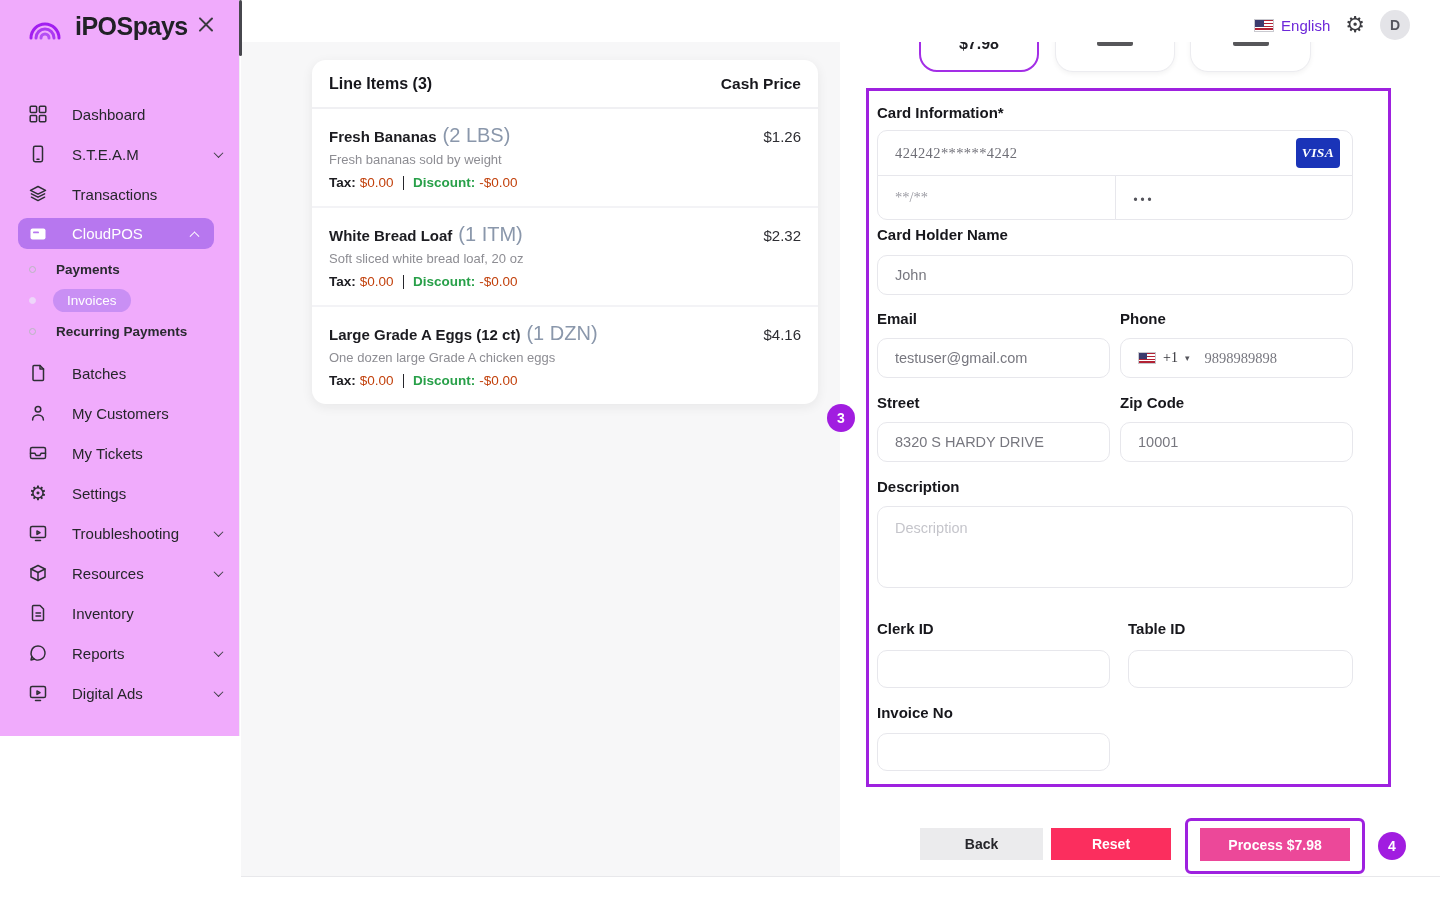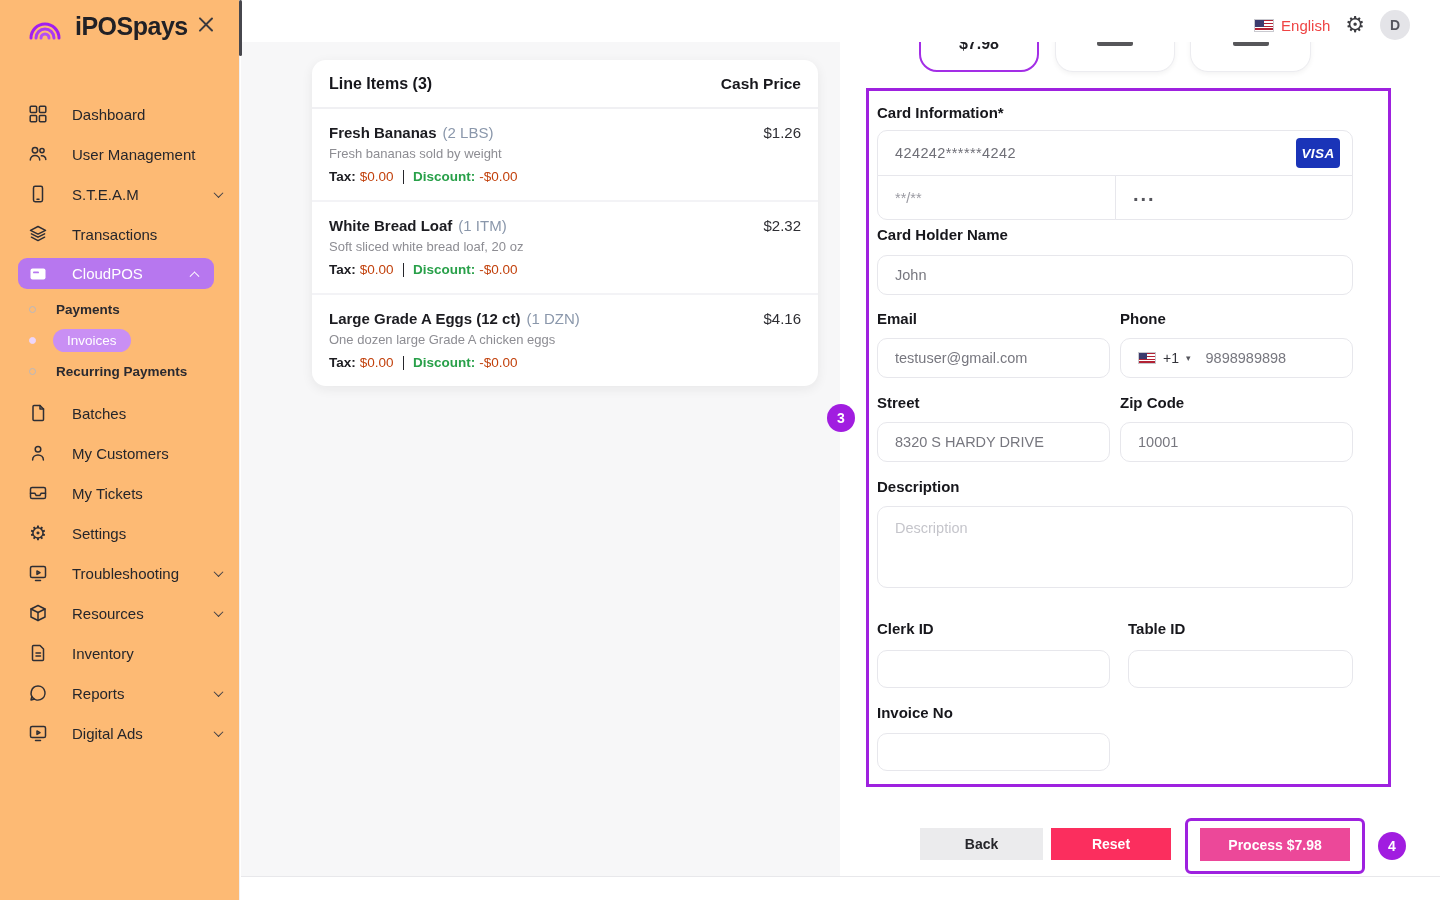--- a/index.html
+++ b/index.html
@@ -12,21 +12,21 @@
   }
   .stage { position:relative; width:1440px; height:900px; }
 
   
   .center-bg { position:absolute; left:241px; top:42px; width:599px; height:834px; background:#f7f7f8; z-index:0; }
   .bottom-line { position:absolute; left:241px; top:876px; width:1199px; height:1px; background:#e8e8eb; z-index:1; }
   .top-cover { position:absolute; left:241px; top:0; width:1199px; height:42px; background:#ffffff; z-index:5; }
   .scroll-thumb { position:absolute; left:239px; top:0; width:3px; height:56px; background:#47474d; border-radius:2px; z-index:9; }
 
   
-  .sidebar { position:absolute; left:0; top:0; width:240px; height:900px; background:#fdba74; border-right:1px solid #efeff2; z-index:7; }
+  .sidebar { position:absolute; left:0; top:0; width:240px; height:736px; background:#f0abfc; border-right:1px solid #efeff2; z-index:7; }
   .logo-row { position:absolute; left:27px; top:12px; display:flex; align-items:center; gap:8px; }
   .logo-text { font-size:25px; font-weight:700; color:#212126; letter-spacing:-0.5px; }
   .close-x { position:absolute; left:196px; top:15px; width:19px; height:19px; cursor:pointer; }
   .close-x::before, .close-x::after { content:""; position:absolute; left:9px; top:0; width:1.8px; height:19px; background:#3a3a3f; border-radius:1px; }
   .close-x::before { transform:rotate(45deg); }
   .close-x::after  { transform:rotate(-45deg); }
 
   .nav { position:absolute; top:94px; left:0; width:240px; }
   .nav-item { height:40px; display:flex; align-items:center; padding:0 18px 0 28px; gap:24px; font-size:15px; color:#26262b; cursor:pointer; }
   .nav-item .ni { width:20px; height:20px; flex:0 0 20px; display:flex; align-items:center; justify-content:center; }
@@ -40,37 +40,37 @@
   .dot { width:7px; height:7px; border:1.3px solid #b8b8bf; border-radius:50%; flex:0 0 7px; }
   .dot.lit { border-color:#eed6fa; background:#eed6fa; }
   .sub-label { margin-left:20px;font-weight:bold; }
   .sub-pill { margin-left:17px; height:23px; line-height:23px; padding:0 14px; background:#c98ff4; color:#fff; border-radius:12px; }
   .nav-gap { height:6px; }
 
   .gear-glyph { font-size:20px; line-height:20px; color:#2e2e34; }
 
   
   .hdr-inner { position:absolute; right:30px; top:9px; height:32px; display:flex; align-items:center; gap:15px; z-index:8; }
-  .lang { display:flex; align-items:center; gap:7px; font-size:15px; color:#ef4444; cursor:pointer; }
+  .lang { display:flex; align-items:center; gap:7px; font-size:15px; color:#6d28d9; cursor:pointer; }
   .us-flag { position:relative; width:20px; height:13px; border:0.5px solid #c9c9cf; background:repeating-linear-gradient(180deg,#b22234 0 1.4px,#ffffff 1.4px 2.8px); flex:0 0 auto; }
   .us-flag::after { content:""; position:absolute; left:0; top:0; width:9px; height:7px; background:#3c3b6e; }
   .hdr-gear { font-size:22px; line-height:22px; color:#3c3c41; cursor:pointer; }
   .avatar { width:30px; height:30px; border-radius:50%; background:#e4e4e8; color:#55555e; font-size:14px; font-weight:700; display:flex; align-items:center; justify-content:center; cursor:pointer; }
 
   
   .linecard { position:absolute; left:312px; top:60px; width:506px; background:#ffffff; border-radius:14px; box-shadow:0 3px 12px rgba(25,28,33,0.07); z-index:2; }
   .lc-head { height:47px; display:flex; align-items:center; justify-content:space-between; padding:0 17px; }
   .lc-title { font-size:16px; font-weight:700; color:#17171c; }
   .lc-price-h { font-size:15.5px; font-weight:700; color:#17171c; }
   .lc-sep { height:2px; background:#f0f0f3; }
   .lc-row { padding:15px 17px 16px 17px; }
   .lc-row + .lc-row { border-top:2px solid #f3f3f6; }
   .lc-line1 { display:flex; align-items:baseline; }
   .lc-name { font-size:15px; font-weight:700; color:#1c1c21; }
-  .lc-unit { font-size:15px; color:#8a97ab; margin-left:6px; }
+  .lc-unit { font-size:20px; color:#8a97ab; margin-left:6px; }
   .lc-price { margin-left:auto; font-size:15px; color:#2e2e33; }
   .lc-desc { margin-top:5px; font-size:13px; color:#8d8d93; }
   .lc-tax { margin-top:8px; font-size:13.5px; display:flex; align-items:center; }
   .tax-k { font-weight:700; color:#1d1d22; }
   .muted { color:#c2410c; margin-left:4px; }
   .vsep { display:inline-block; width:1.5px; height:14px; background:#26262b; margin:0 9px; }
   .disc-k { font-weight:700; color:#28a049; }
 
   
   .amt-tab { position:absolute; top:-6px; height:78px; background:#fff; border-radius:18px; z-index:1; }
@@ -83,21 +83,21 @@
 
   
   .anno-box1 { position:absolute; left:866px; top:88px; width:525px; height:699px; border:3px solid #9e21df; z-index:2; pointer-events:none; }
   .anno-box2 { position:absolute; left:1185px; top:818px; width:180px; height:56px; border:3px solid #9e21df; border-radius:6px; z-index:2; pointer-events:none; }
   .num-circle { position:absolute; width:28px; height:28px; border-radius:50%; background:#a11de0; color:#fff; font-size:14px; font-weight:700; display:flex; align-items:center; justify-content:center; z-index:6; }
   .circ3 { left:827px; top:404px; }
   .circ4 { left:1378px; top:832px; }
 
   
   .flabel { position:absolute; font-size:15px; font-weight:700; color:#17171c; z-index:3; }
-  .fbox { position:absolute; border:1px solid #e7e7ec; border-radius:10px; background:#fff; display:flex; align-items:center; padding:12px 17px; font-size:14.5px; color:#77777f; z-index:3; }
+  .fbox { position:absolute; border:1px solid #e7e7ec; border-radius:10px; background:#fff; display:flex; align-items:center; padding:12px 17px; font-size:14.5px; color:#77777f; z-index:3;font-family:Liberation Serif, serif; }
   .finput { position:absolute; border:1px solid #e7e7ec; border-radius:10px; background:#fff; padding:12px 17px; font-size:14.5px; color:#77777f; font-family:inherit; outline:none; z-index:3; }
   .cardnum { left:877px; top:130px; width:476px; height:46px; border-radius:10px 10px 0 0; color:#6f6f77; letter-spacing:.4px; }
   .visa-badge { position:absolute; right:12px; top:7px; width:44px; height:30px; background:#1a34b8; border-radius:4px; color:#fff; font-style:italic; font-weight:800; font-size:13.5px; letter-spacing:.4px; display:flex; align-items:center; justify-content:center; }
   .expcell { left:877px; top:175px; width:239px; height:45px; border-radius:0 0 0 10px; color:#9a9aa2; }
   .cvvcell { left:1115px; top:175px; width:238px; height:45px; border-radius:0 0 10px 0; }
   .cvv-dots { font-size:20px; font-weight:700; color:#55555c; letter-spacing:2px; line-height:0; transform:translateY(-4px); }
   .txtarea { position:absolute; border:1px solid #e7e7ec; border-radius:10px; background:#fff; padding:13px 17px; font-size:14.5px; font-family:inherit; color:#77777f; resize:none; outline:none; z-index:3; }
   .txtarea::placeholder { color:#c5c5cb; }
   .phone-box { gap:7px; }
   .cc { color:#33333a; font-size:14px; }
@@ -160,31 +160,20 @@
           <svg width="20" height="20" viewBox="0 0 20 20" fill="none" stroke="#2e2e34" stroke-width="1.5" stroke-linecap="round" stroke-linejoin="round">
             <rect x="2.2" y="2.2" width="6.4" height="6.4" rx="1"></rect>
               <rect x="11.4" y="2.2" width="6.4" height="6.4" rx="1"></rect>
             <rect x="2.2" y="11.4" width="6.4" height="6.4" rx="1"></rect>
               <rect x="11.4" y="11.4" width="6.4" height="6.4" rx="1"></rect>
           </svg>
           </span>
         <span>Dashboard</span>
       </div>
 
-      <div class="nav-item">
-        <span class="ni">
-          <svg width="20" height="20" viewBox="0 0 20 20" fill="none" stroke="#2e2e34" stroke-width="1.5" stroke-linecap="round" stroke-linejoin="round">
-            <circle cx="7" cy="6.2" r="2.7"></circle>
-              <path d="M2.3 16c0-2.7 2.1-4.4 4.7-4.4s4.7 1.7 4.7 4.4"></path>
-            <circle cx="14" cy="6.6" r="2.1"></circle>
-              <path d="M13.4 11.8c2.3-.3 4.4 1.4 4.4 3.7"></path>
-          </svg>
-          </span>
-        <span>User Management</span>
-      </div>
 
       <div class="nav-item">
         <span class="ni">
           <svg width="20" height="20" viewBox="0 0 20 20" fill="none" stroke="#2e2e34" stroke-width="1.5" stroke-linecap="round" stroke-linejoin="round">
             <rect x="5.5" y="2.3" width="9" height="15.4" rx="1.6"></rect>
               <path d="M9 15.3h2"></path>
           </svg>
           </span>
         <span>S.T.E.A.M</span>
         <span class="chev"></span>

